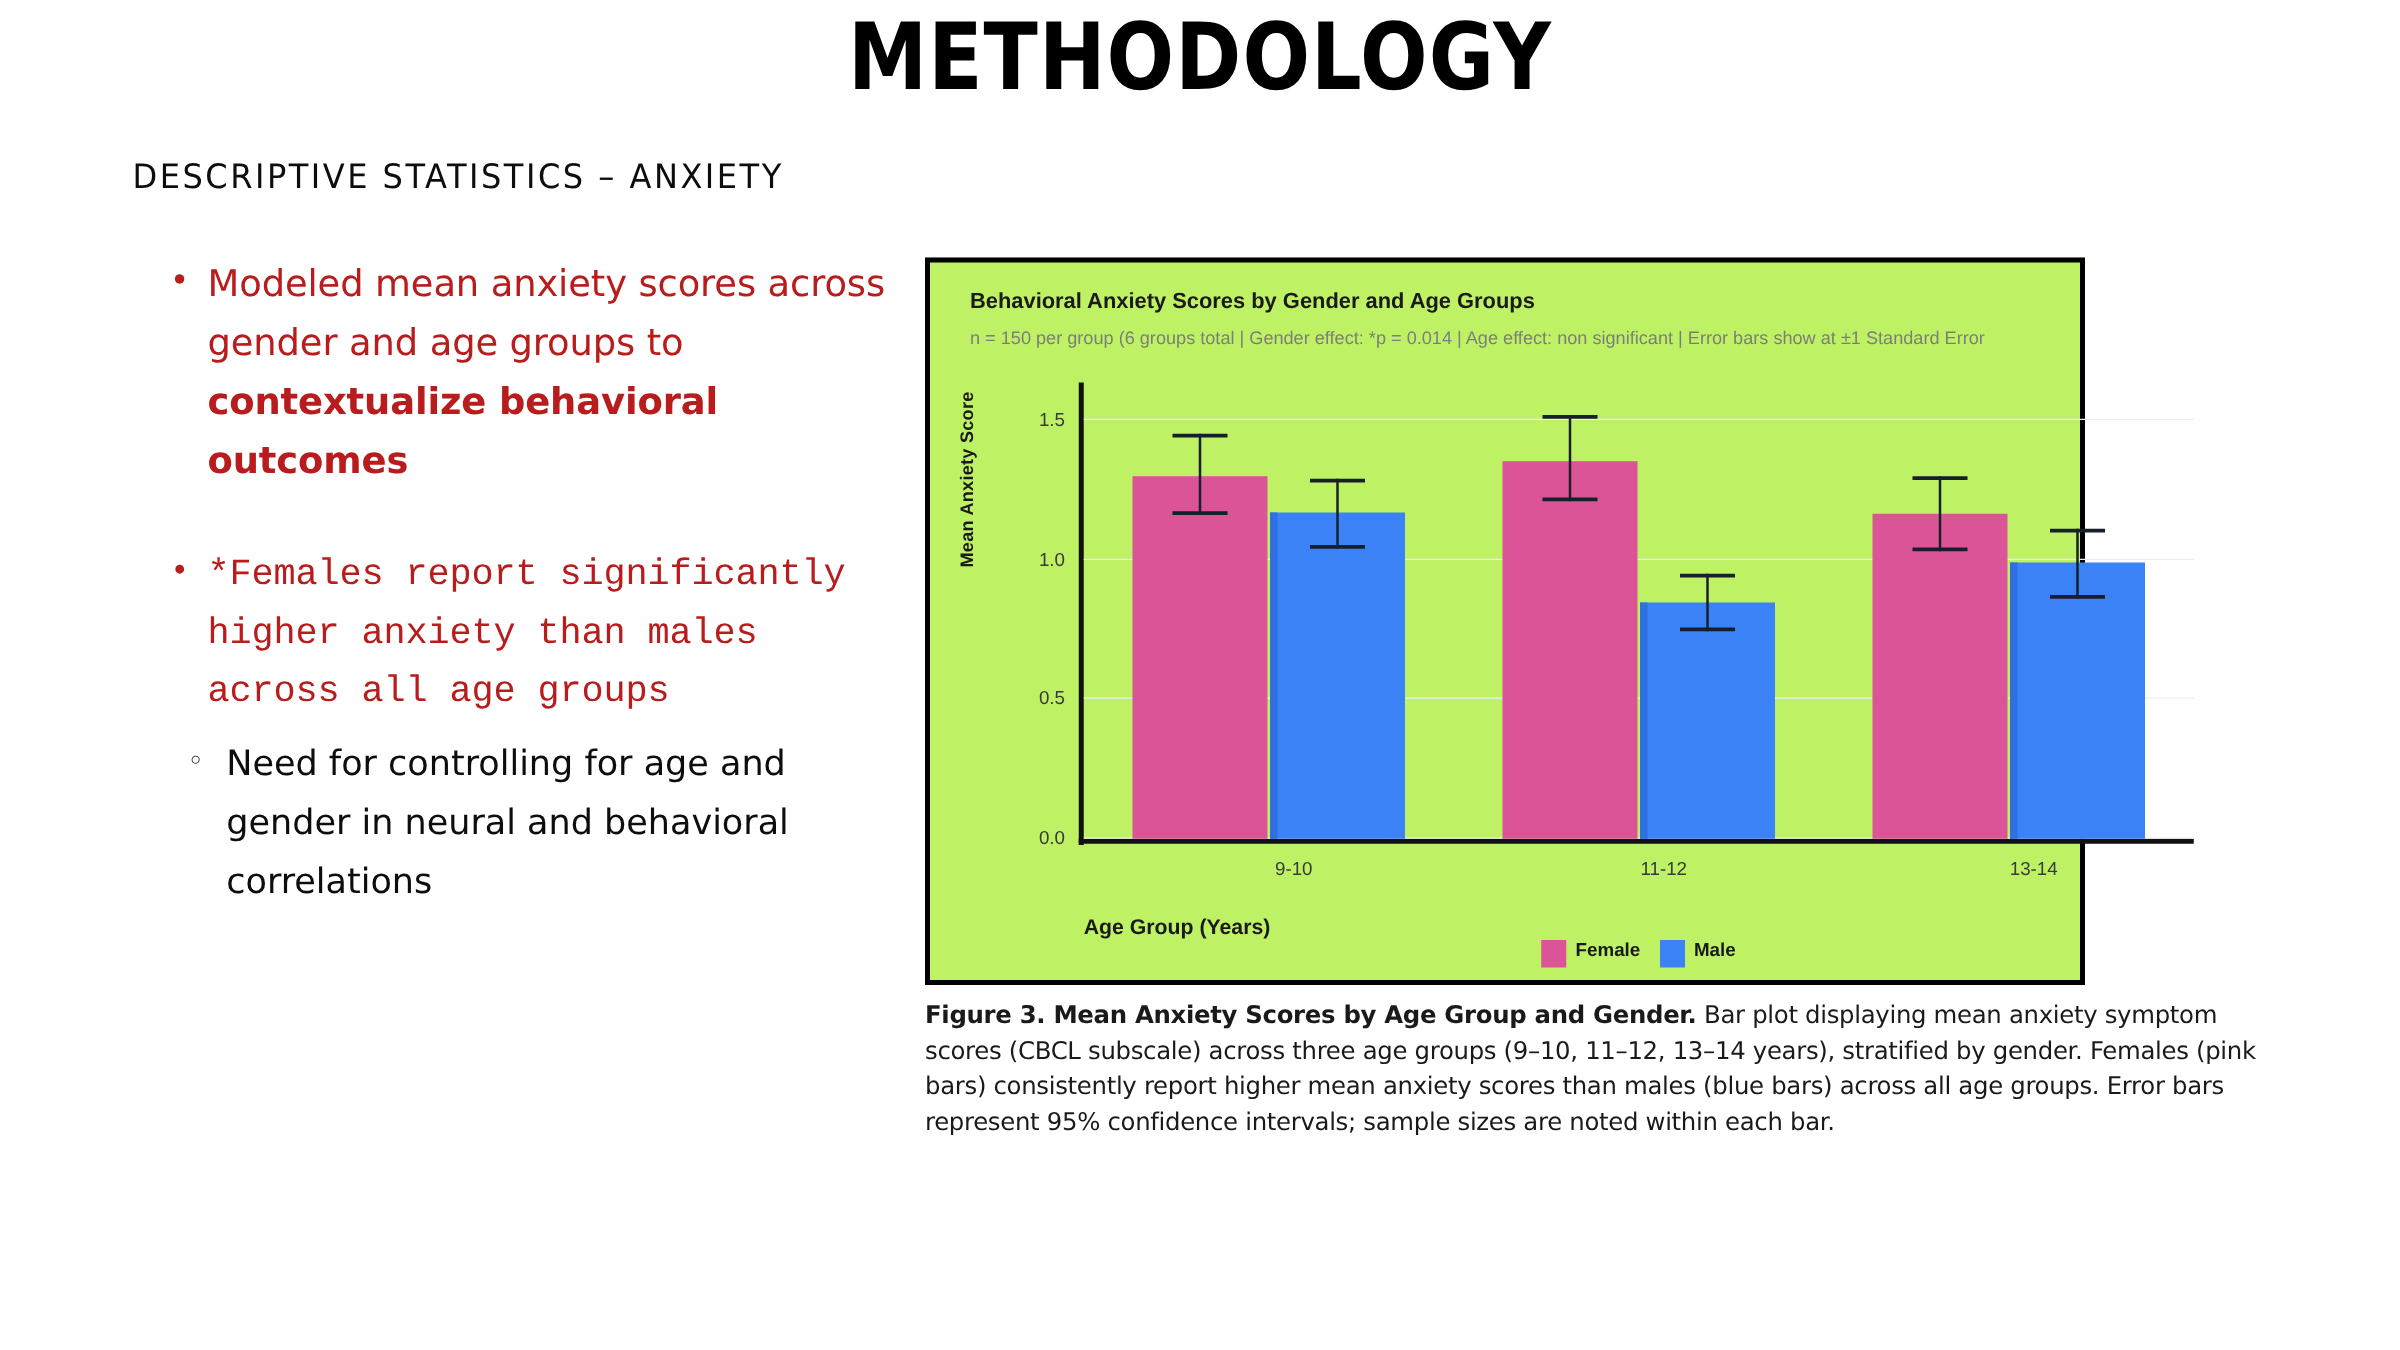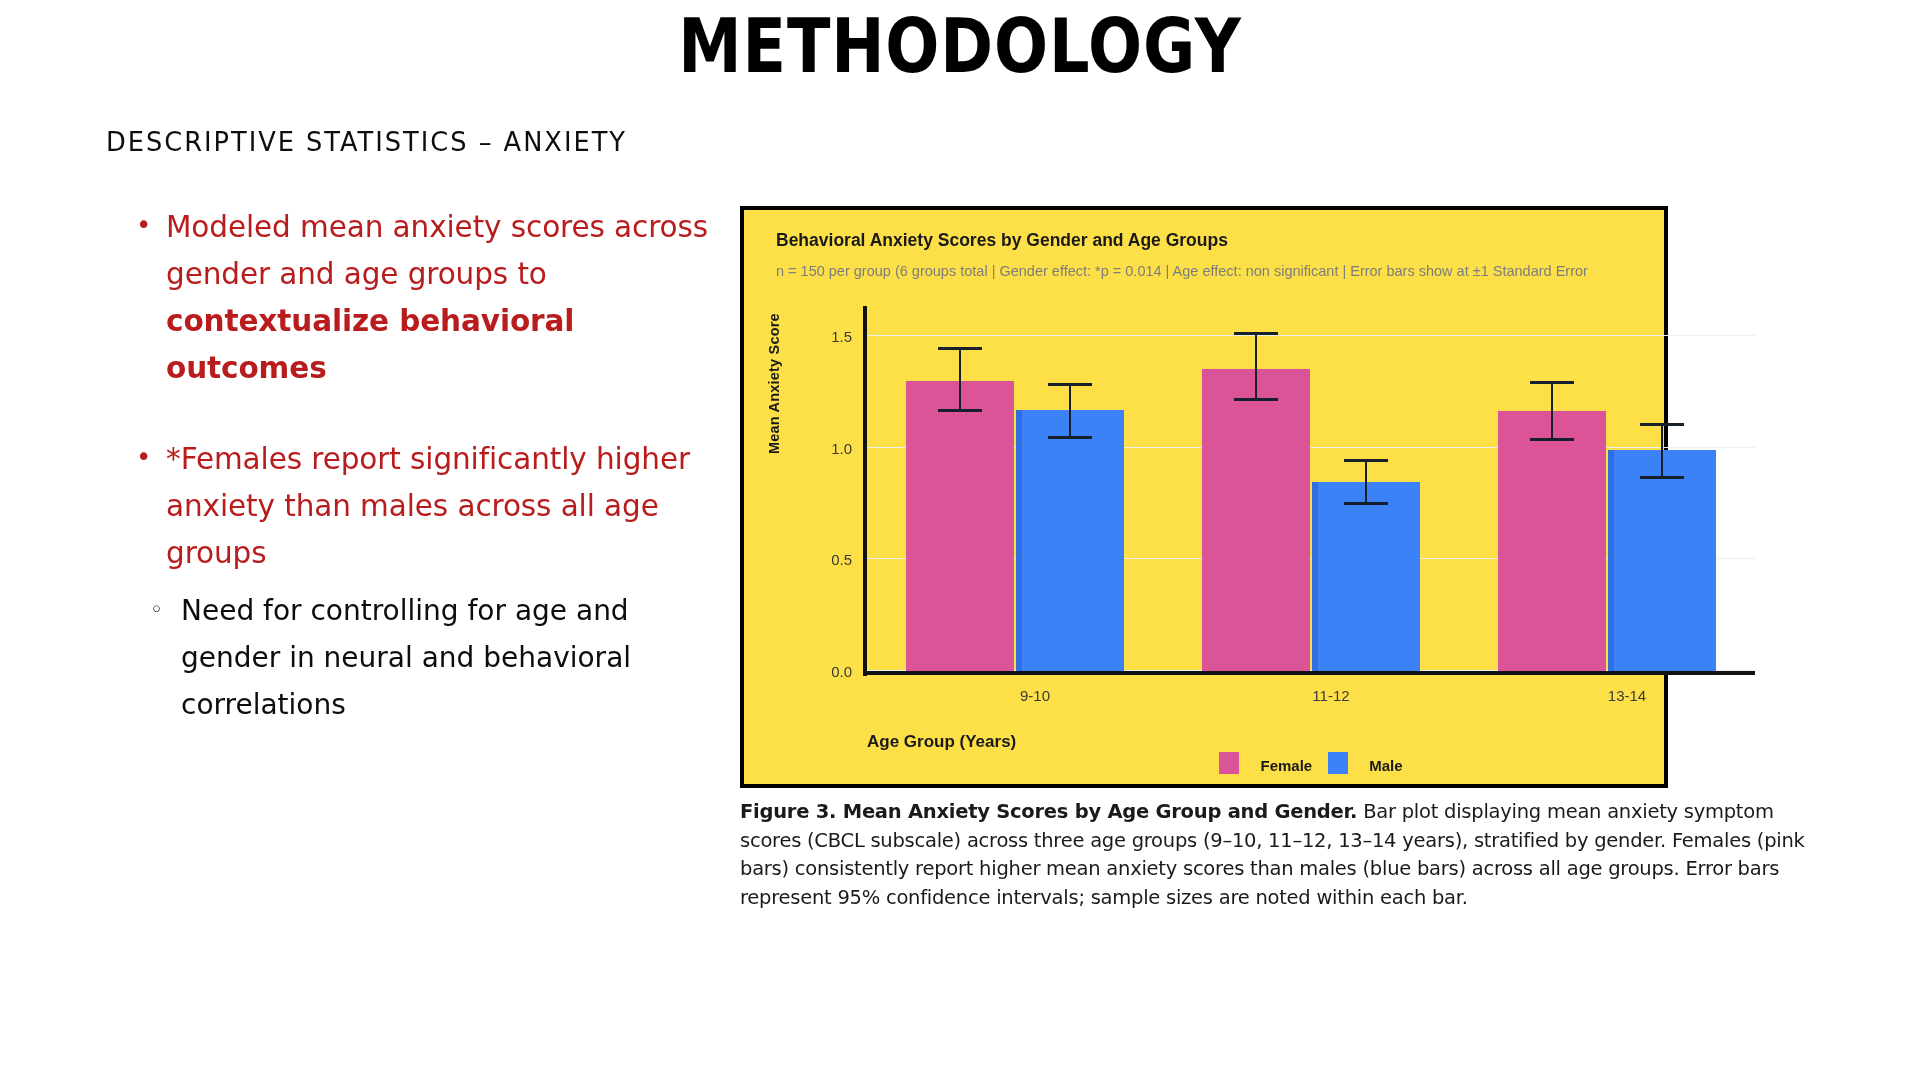--- a/index.html
+++ b/index.html
@@ -84,31 +84,31 @@
     font-family: "DejaVu Sans", sans-serif;
   }
   .bullet-l2::before {
     content: "\25E6";
     position: absolute;
     left: 22px;
     top: -1px;
     font-size: 22px;
     line-height: 47px;
   }
-  .nomargin { margin-bottom: 10px; }
+  .nomargin { margin-bottom: 10px; font-family: Liberation Mono, monospace; }
 
   
   #chart-panel {
     position: absolute;
     left: 740px;
     top: 206px;
     width: 928px;
     height: 582px;
     border: 4px solid #000000;
-    background: #fde047;
+    background: #bef264;
     box-sizing: border-box;
   }
   #chart-title {
     position: absolute;
     left: 32px;
     top: 20px;
     font-size: 17.5px;
     font-weight: 700;
     color: #1a1a1a;
     font-family: "Liberation Sans", sans-serif;
@@ -231,21 +231,21 @@
   #legend {
     position: absolute;
     left: 123px;
     top: 450px;
     width: 888px;
     display: flex;
     justify-content: center;
     align-items: center;
     gap: 16px;
   }
-  .legend-item { display: flex; align-items: flex-end; gap: 21px; }
+  .legend-item { display: flex; align-items: flex-start; gap: 7px; }
   .legend-swatch { width: 20px; height: 22px; display: inline-block; }
   .legend-label { font-size: 15px; font-weight: 700; color: #1a1a1a; }
 
   
   #caption {
     position: absolute;
     left: 740px;
     top: 798px;
     width: 1072px;
     font-family: "DejaVu Sans", sans-serif;

